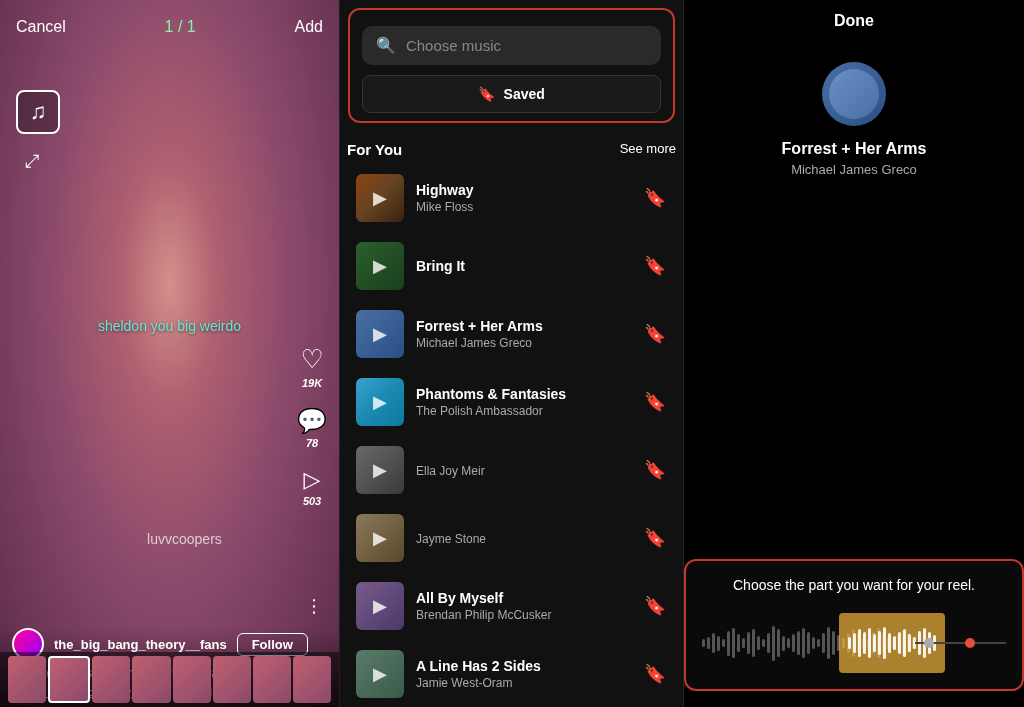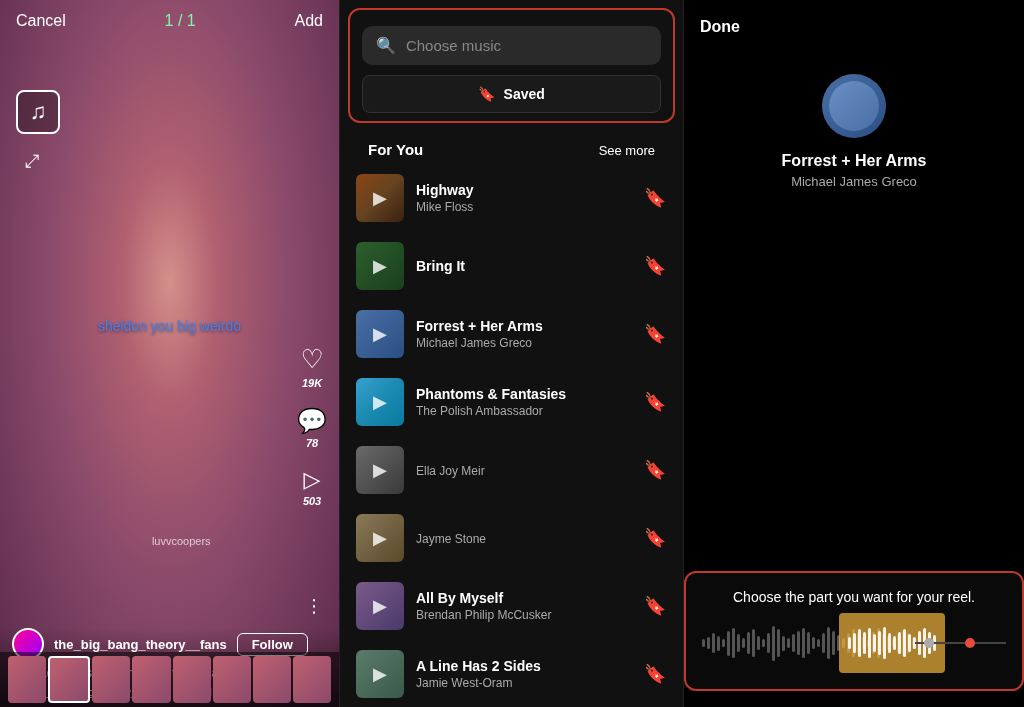--- a/index.html
+++ b/index.html
@@ -32,21 +32,21 @@
       position: absolute;
       top: 0; left: 0; right: 0; bottom: 0;
       background: radial-gradient(ellipse at 50% 40%, #d4908a 0%, #b06070 20%, #8b4a6b 50%, #5a2a4a 100%);
     }
     .video-header {
       position: absolute;
       top: 0; left: 0; right: 0;
       display: flex;
       justify-content: space-between;
       align-items: center;
-      padding: 12px 16px;
+      padding: 18px 16px;
       z-index: 10;
     }
     .video-header-btn {
       color: #fff;
       font-size: 16px;
       font-weight: 500;
       background: none;
       border: none;
       cursor: pointer;
     }
@@ -76,33 +76,33 @@
       height: 32px;
       display: flex;
       align-items: center;
       justify-content: center;
     }
     .video-text-overlay {
       position: absolute;
       top: 45%;
       left: 50%;
       transform: translateX(-50%);
-      color: #3b82f6;
+      color: #5eead4;
       font-size: 14px;
       text-align: center;
       white-space: nowrap;
       text-shadow: 0 1px 3px rgba(0,0,0,0.5);
     }
     .video-watermark {
       position: absolute;
       bottom: 160px;
       left: 50%;
       transform: translateX(-30%);
       color: rgba(255,255,255,0.7);
-      font-size: 11px;
+      font-size: 14px;
     }
     .video-right-actions {
       position: absolute;
       right: 12px;
       bottom: 200px;
       display: flex;
       flex-direction: column;
       align-items: center;
       gap: 18px;
     }
@@ -248,22 +248,22 @@
       width: 100%;
       display: flex;
       align-items: center;
       justify-content: center;
       gap: 8px;
       cursor: pointer;
     }
     .music-section-header {
       display: flex;
       justify-content: space-between;
-      align-items: flex-end;
-      padding: 10px 28px 6px;
+      align-items: flex-start;
+      padding: 10px 7px 6px;
     }
     .section-title {
       color: #fff;
       font-size: 15px;
       font-weight: 700;
     }
     .see-more-link {
       color: #fff;
       font-size: 13px;
       font-weight: 500;
@@ -329,22 +329,22 @@
       flex: 1;
       height: 707px;
       background: #000;
       display: flex;
       flex-direction: column;
       align-items: center;
     }
     .edit-header {
       width: 100%;
       display: flex;
-      justify-content: flex-start;
-      padding: 18px 16px;
+      justify-content: center;
+      padding: 12px 16px;
     }
     .done-btn {
       background: none;
       border: none;
       color: #fff;
       font-size: 16px;
       font-weight: 600;
       cursor: pointer;
     }
     .edit-album-art {
@@ -383,21 +383,21 @@
       padding: 16px;
       border: 2px solid #c0392b;
       border-radius: 12px;
       margin: 0 8px 16px;
       background: #0a0a0a;
     }
     .choose-text {
       color: #fff;
       font-size: 14px;
       text-align: center;
-      margin-bottom: 8px;
+      margin-bottom: 20px;
     }
     .waveform-container {
       position: relative;
       height: 60px;
       display: flex;
       align-items: center;
     }
     .waveform-track {
       width: 100%;
       height: 2px;

